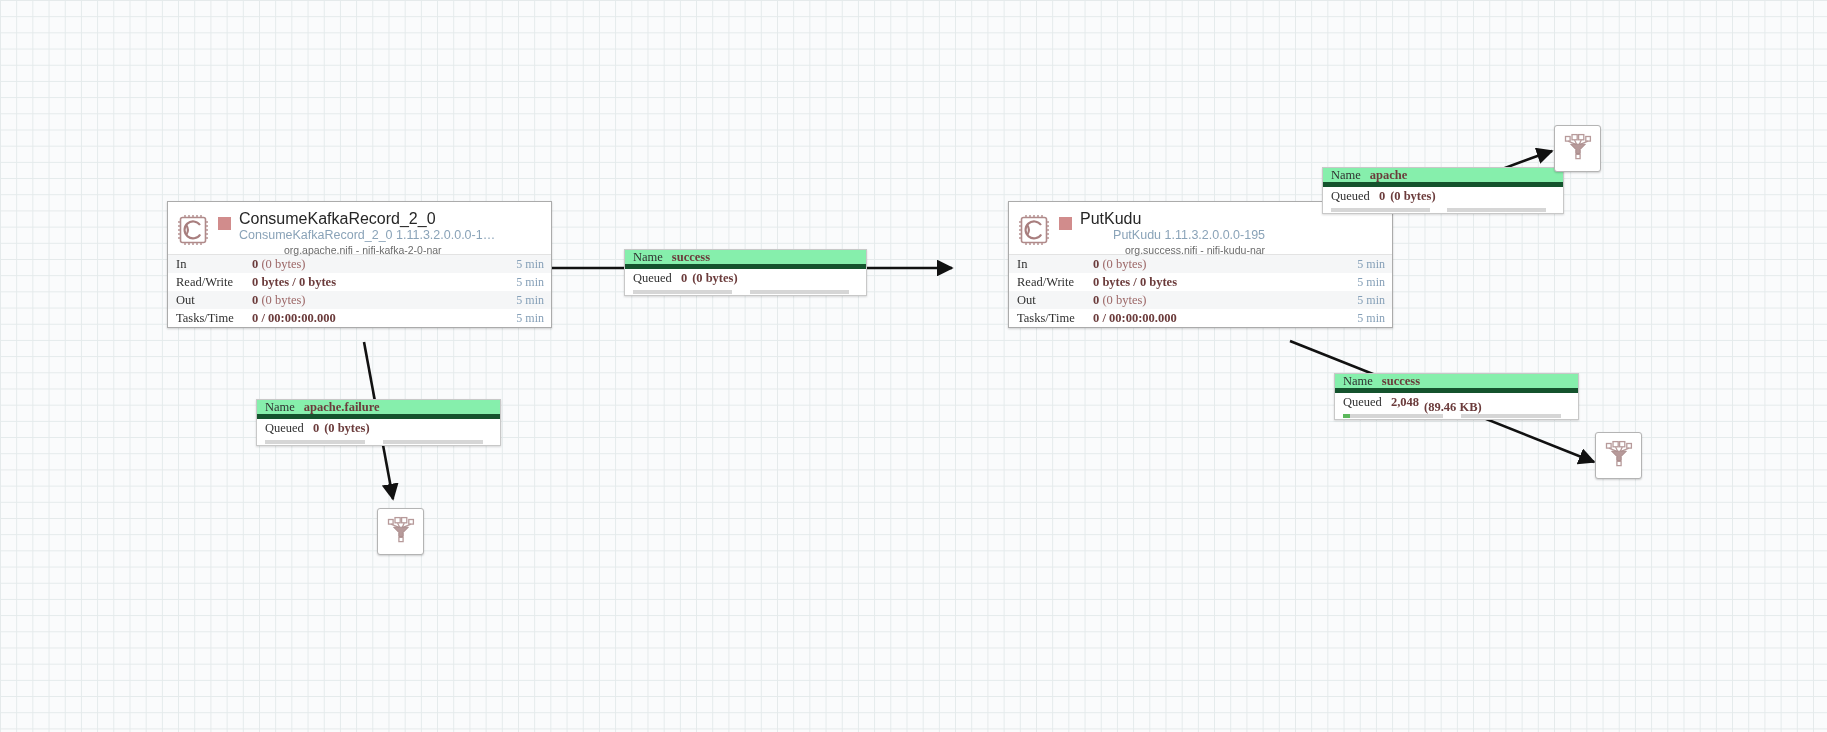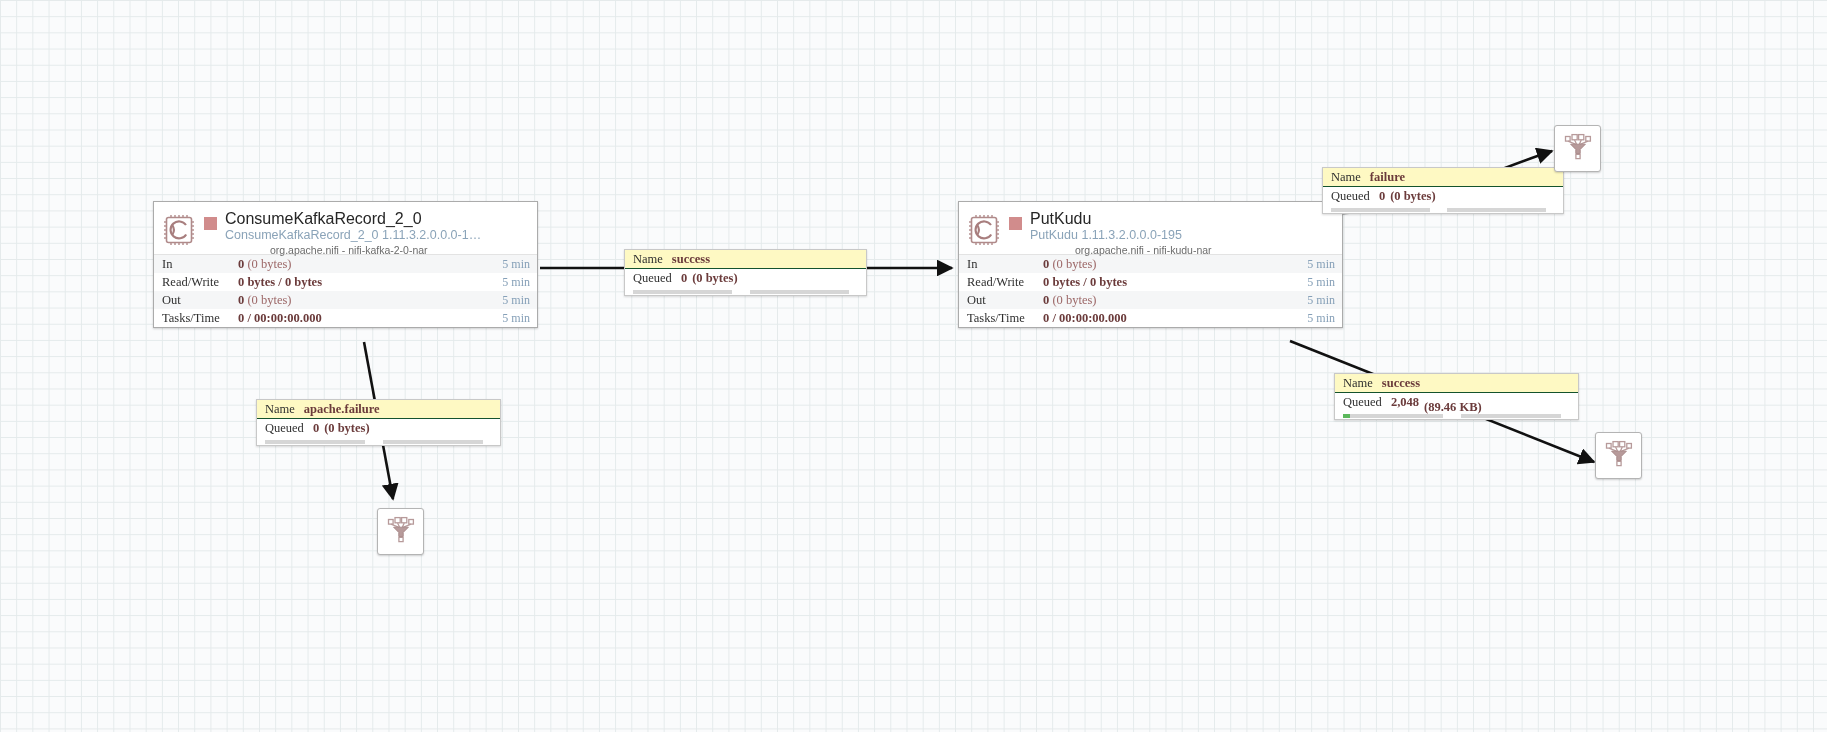--- a/index.html
+++ b/index.html
@@ -67,20 +67,21 @@
     font-family: "Liberation Sans", sans-serif;
   }
   .proc-type {
     font-size: 12.5px;
     color: #8aa3b8;
     line-height: 15px;
     white-space: nowrap;
     overflow: hidden;
     text-overflow: ellipsis;
     font-family: "Liberation Sans", sans-serif;
+    text-align: right;
   }
   .proc-bundle {
     font-size: 10.5px;
     color: #6b6b6b;
     line-height: 14px;
     white-space: nowrap;
     font-family: "Liberation Sans", sans-serif;
     margin-left: 45px;
   }
   .proc-stats { border-top: 1px solid #e3e3e3; }
@@ -124,21 +125,21 @@
     box-sizing: border-box;
   }
   .conn-row {
     display: flex;
     align-items: center;
     height: 19px;
     padding: 0 8px;
     font-size: 12.5px;
     box-sizing: border-box;
   }
-  .conn-row.name-row { background: #fef9c3; border-bottom: 1px solid #14532d; }
+  .conn-row.name-row { background: #86efac; border-bottom: 5px solid #14532d; }
   .conn-key { color: #303030; margin-right: 9px; }
   .conn-val { color: #6b3b3b; font-weight: bold; }
   .conn-bars {
     display: flex;
     align-items: center;
     height: 7px;
     padding: 1px 8px 0 8px;
     box-sizing: border-box;
   }
   .bar {
@@ -182,21 +183,21 @@
       </marker>
     </defs>
     <g stroke="#111111" stroke-width="2.6" fill="none" marker-end="url(#arrow)">
       <path d="M 540 268 L 952 268"></path>
       <path d="M 364 342 L 393 499"></path>
       <path d="M 1318 213 C 1400 218 1470 178 1552 151"></path>
       <path d="M 1290 341 L 1594 462"></path>
     </g>
   </svg>
 
-  <div class="processor" style="left:153px; top:201px; width:385px;">
+  <div class="processor" style="left:167px; top:201px; width:385px;">
     <div class="proc-header">
       <span class="proc-icon">
         <svg width="34" height="34" viewBox="0 0 34 34" xmlns="http://www.w3.org/2000/svg">
           <rect x="4.5" y="4.5" width="25" height="25" rx="2" fill="none" stroke="#b08a8a" stroke-width="1.6"></rect>
           <g stroke="#b08a8a" stroke-width="1.4">
             <line x1="9" y1="29.5" x2="9" y2="32"></line>
             <line x1="13" y1="29.5" x2="13" y2="32"></line>
             <line x1="17" y1="29.5" x2="17" y2="32"></line>
             <line x1="21" y1="29.5" x2="21" y2="32"></line>
             <line x1="25" y1="29.5" x2="25" y2="32"></line>
@@ -256,21 +257,21 @@
         <span class="stat-label">Tasks/Time</span>
         <span class="stat-value">
           <span>0 / 00:00:00.000</span>
           <span class="muted"></span>
         </span>
         <span class="stat-time">5 min</span>
       </div>
     </div>
   </div>
 
-  <div class="processor" style="left:958px; top:201px; width:385px;">
+  <div class="processor" style="left:1008px; top:201px; width:385px;">
     <div class="proc-header">
       <span class="proc-icon">
         <svg width="34" height="34" viewBox="0 0 34 34" xmlns="http://www.w3.org/2000/svg">
           <rect x="4.5" y="4.5" width="25" height="25" rx="2" fill="none" stroke="#b08a8a" stroke-width="1.6"></rect>
           <g stroke="#b08a8a" stroke-width="1.4">
             <line x1="9" y1="29.5" x2="9" y2="32"></line>
             <line x1="13" y1="29.5" x2="13" y2="32"></line>
             <line x1="17" y1="29.5" x2="17" y2="32"></line>
             <line x1="21" y1="29.5" x2="21" y2="32"></line>
             <line x1="25" y1="29.5" x2="25" y2="32"></line>
@@ -291,21 +292,21 @@
             <line x1="29.5" y1="25" x2="32" y2="25"></line>
           </g>
           <path d="M 24 12 A 8.5 8.5 0 1 0 24.2 21.5" fill="none" stroke="#a87e7e" stroke-width="2.1"></path>
           <path d="M 10.5 21.5 A 8.5 8.5 0 0 0 10.4 12.3" fill="none" stroke="#a87e7e" stroke-width="2.1"></path>
         </svg>
       </span>
       <span class="proc-status-dot"></span>
       <div class="proc-titles">
         <div class="proc-name">PutKudu</div>
         <div class="proc-type">PutKudu 1.11.3.2.0.0.0-195</div>
-        <div class="proc-bundle">org.apache.nifi - nifi-kudu-nar</div>
+        <div class="proc-bundle">org.success.nifi - nifi-kudu-nar</div>
       </div>
     </div>
     <div class="proc-stats">
       <div class="stat-row alt">
         <span class="stat-label">In</span>
         <span class="stat-value">
           <span>0</span>
           <span class="muted">(0 bytes)</span>
         </span>
         <span class="stat-time">5 min</span>
@@ -373,21 +374,21 @@
         </span>
       <span class="bar right">
           <span class="fill" style="width:0%"></span>
         </span>
     </div>
   </div>
 
   <div class="connection" style="left:1322px; top:167px; width:242px;">
     <div class="conn-row name-row">
       <span class="conn-key">Name</span>
-      <span class="conn-val">failure</span>
+      <span class="conn-val">apache</span>
     </div>
     <div class="conn-row">
       <span class="conn-key">Queued</span>
       <span class="conn-val">0</span>
       <span class="conn-val muted" style="margin-left:5px;">(0 bytes)</span>
     </div>
     <div class="conn-bars">
       <span class="bar left">
           <span class="fill" style="width:0%"></span>
         </span>

